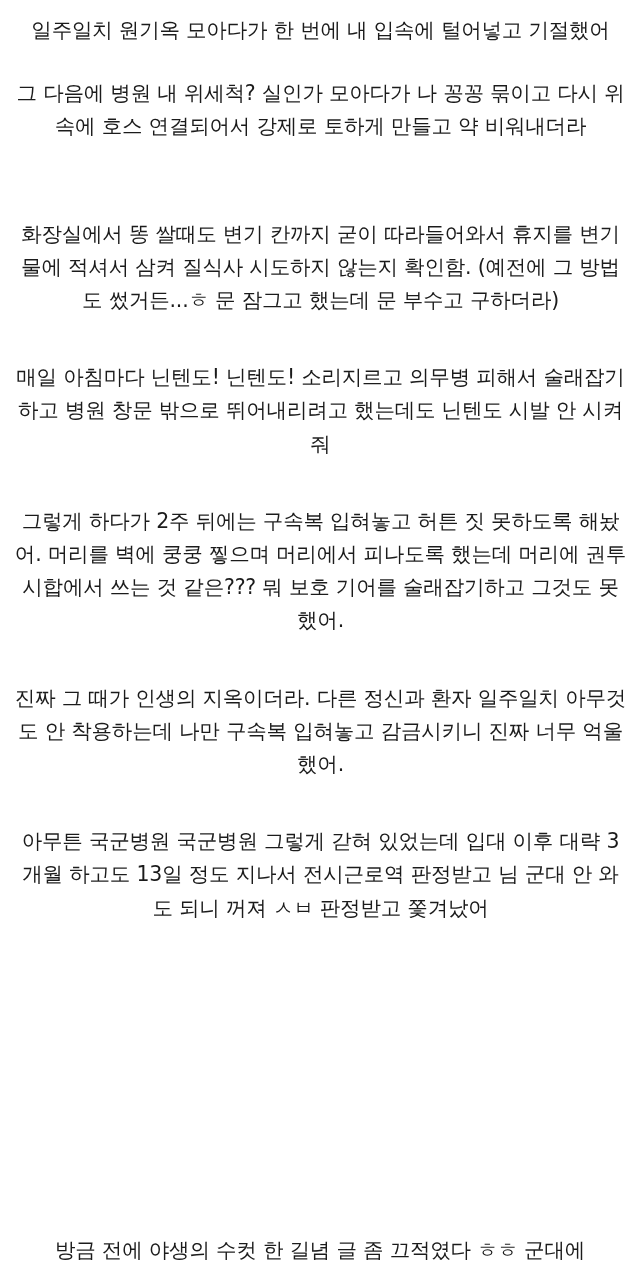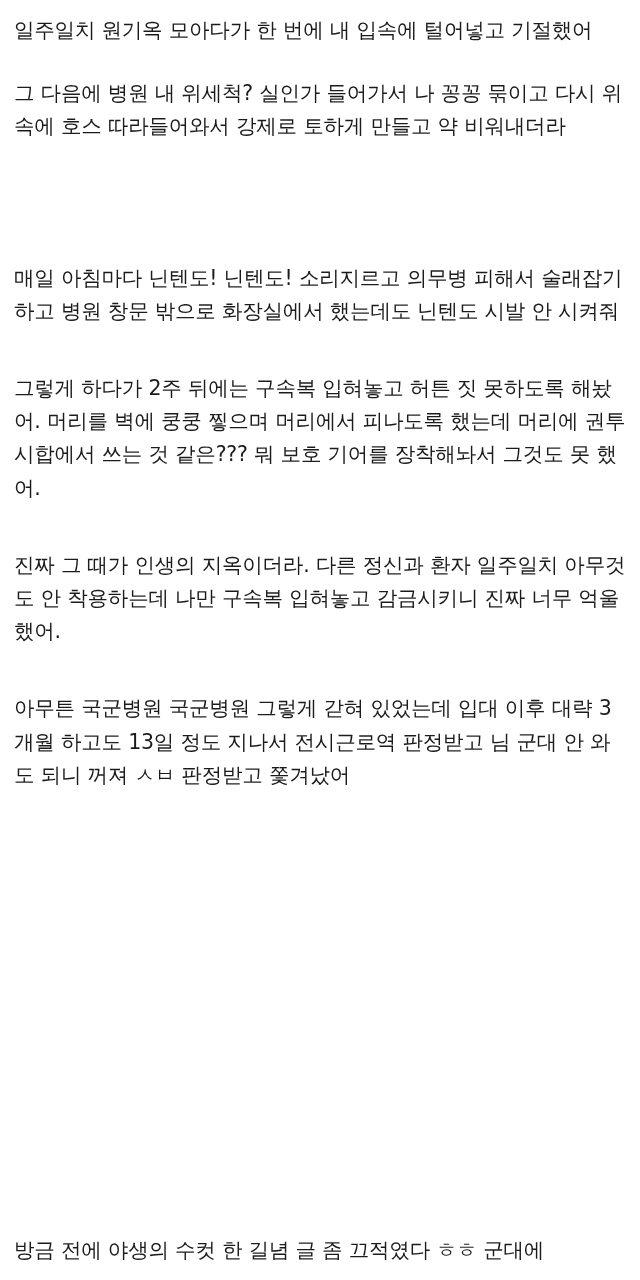--- a/index.html
+++ b/index.html
@@ -14,20 +14,21 @@
     font-family: "DejaVu Sans", "Liberation Sans", sans-serif;
     color: #1a1a1a;
   }
   .page {
     width: 640px;
     height: 1280px;
     box-sizing: border-box;
     padding: 14px 13px 0 14px;
     background: #ffffff;
     position: relative;
+    text-align: center;
   }
   .para {
     font-size: 20.5px;
     line-height: 1.62;
     letter-spacing: -0.2px;
     color: #1b1b1b;
     white-space: pre-wrap;
     word-break: break-all;
   }
   .gap-md { height: 30px; }
@@ -45,31 +46,32 @@
   }
 </style>
 </head>
 <body>
 
 <div class="page">
 
   <div class="para">일주일치 원기옥 모아다가 한 번에 내 입속에 털어넣고 기절했어</div>
   <div class="gap-md"></div>
 
-  <div class="para">그 다음에 병원 내 위세척? 실인가 들어가서 나 꽁꽁 묶이고 다시 위 속에 호스 따라들어와서 강제로 토하게 만들고 약 비워내더라</div>
+  <div class="para">그 다음에 병원 내 위세척? 실인가 모아다가 나 꽁꽁 묶이고 다시 위 속에 호스 연결되어서 강제로 토하게 만들고 약 비워내더라</div>
   <div class="gap-lg"></div>
 
   <div class="gap-md"></div>
 
+  <div class="para">화장실에서 똥 쌀때도 변기 칸까지 굳이 따라들어와서 휴지를 변기물에 적셔서 삼켜 질식사 시도하지 않는지 확인함. (예전에 그 방법도 썼거든...ㅎ 문 잠그고 했는데 문 부수고 구하더라)</div>
   <div class="gap-lg"></div>
 
-  <div class="para">매일 아침마다 닌텐도! 닌텐도! 소리지르고 의무병 피해서 술래잡기하고 병원 창문 밖으로 화장실에서 했는데도 닌텐도 시발 안 시켜줘</div>
+  <div class="para">매일 아침마다 닌텐도! 닌텐도! 소리지르고 의무병 피해서 술래잡기하고 병원 창문 밖으로 뛰어내리려고 했는데도 닌텐도 시발 안 시켜줘</div>
   <div class="gap-lg"></div>
 
-  <div class="para">그렇게 하다가 2주 뒤에는 구속복 입혀놓고 허튼 짓 못하도록 해놨어. 머리를 벽에 쿵쿵 찧으며 머리에서 피나도록 했는데 머리에 권투 시합에서 쓰는 것 같은??? 뭐 보호 기어를 장착해놔서 그것도 못 했어.</div>
+  <div class="para">그렇게 하다가 2주 뒤에는 구속복 입혀놓고 허튼 짓 못하도록 해놨어. 머리를 벽에 쿵쿵 찧으며 머리에서 피나도록 했는데 머리에 권투 시합에서 쓰는 것 같은??? 뭐 보호 기어를 술래잡기하고 그것도 못 했어.</div>
   <div class="gap-lg"></div>
 
   <div class="para">진짜 그 때가 인생의 지옥이더라. 다른 정신과 환자 일주일치 아무것도 안 착용하는데 나만 구속복 입혀놓고 감금시키니 진짜 너무 억울했어.</div>
   <div class="gap-lg"></div>
 
   <div class="para">아무튼 국군병원 국군병원 그렇게 갇혀 있었는데 입대 이후 대략 3개월 하고도 13일 정도 지나서 전시근로역 판정받고 님 군대 안 와도 되니 꺼져 ㅅㅂ 판정받고 쫓겨났어</div>
 
   <div class="clipped">
     <div class="para">방금 전에 야생의 수컷 한 길념 글 좀 끄적였다 ㅎㅎ 군대에</div>
   </div>

